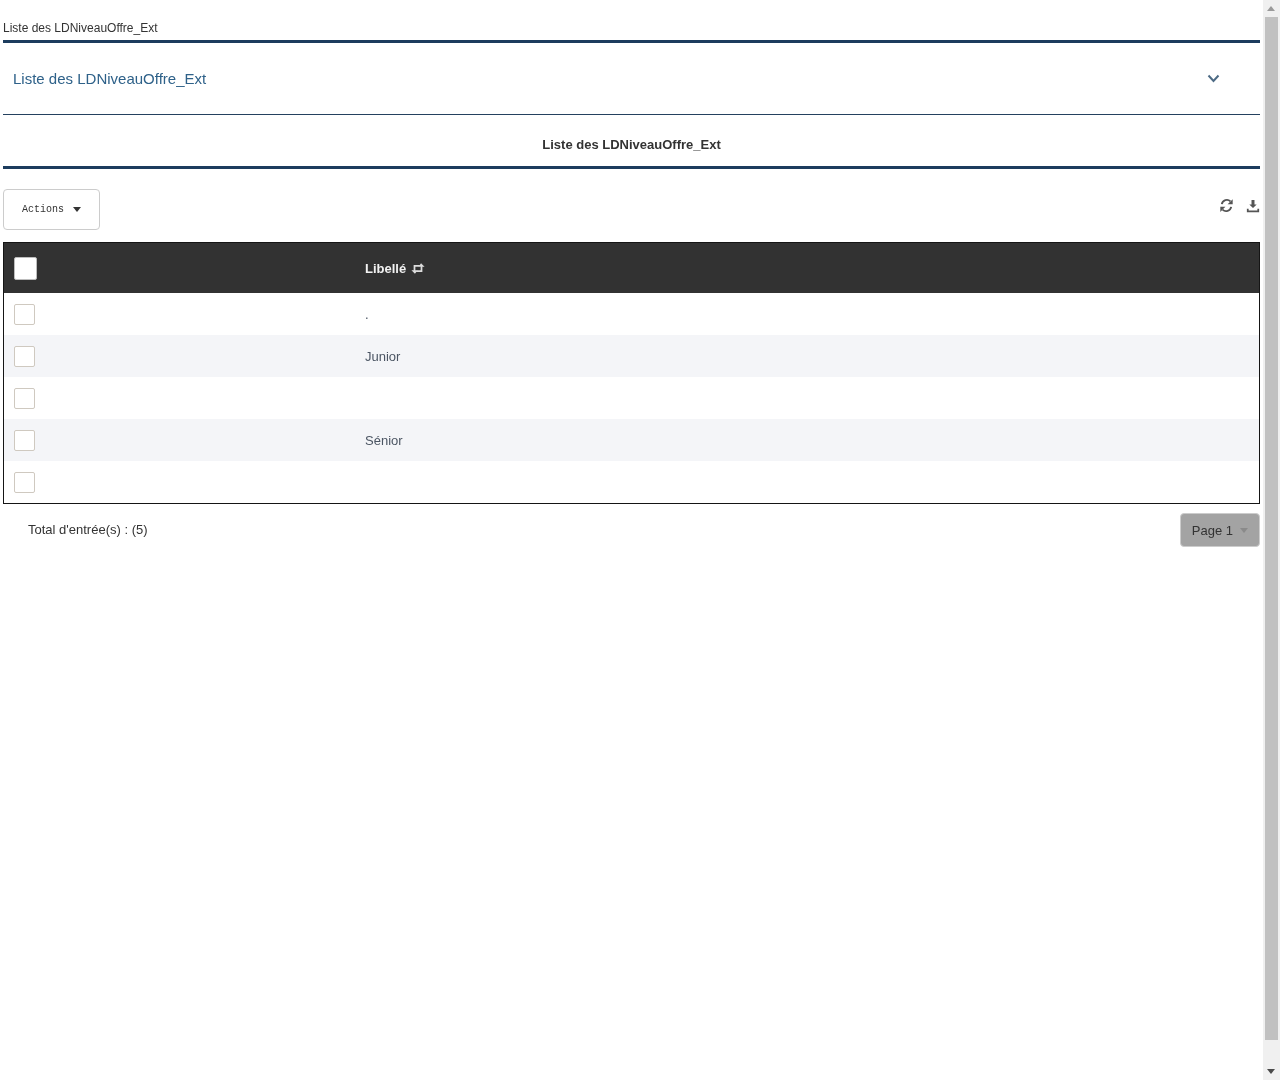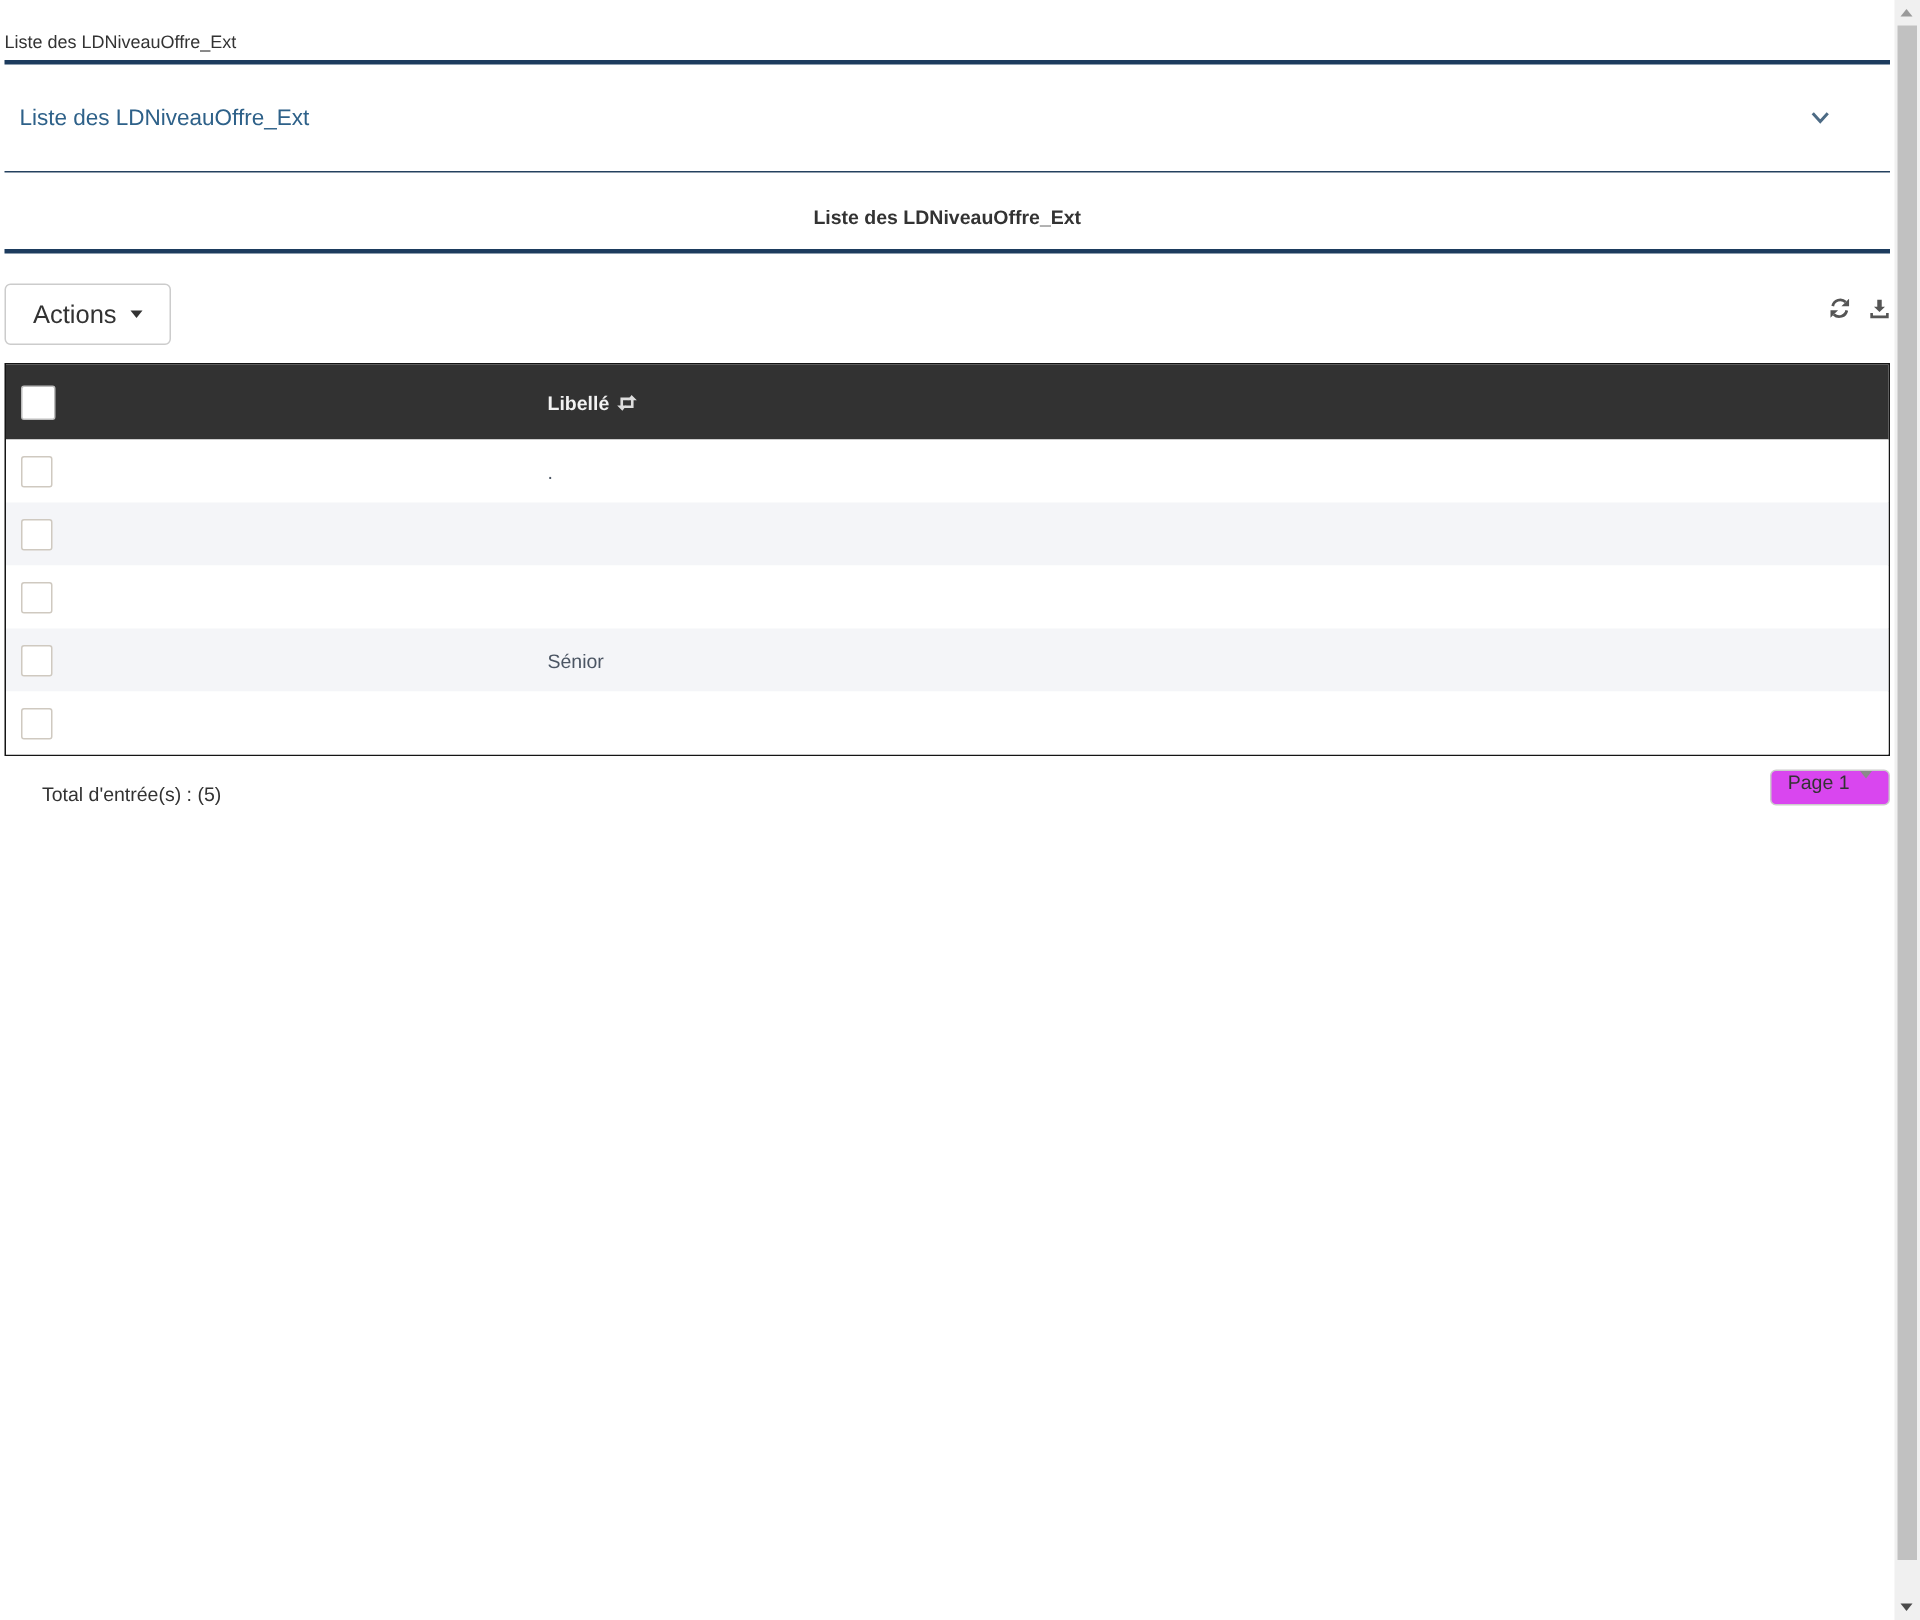--- a/index.html
+++ b/index.html
@@ -56,27 +56,27 @@
     display: flex;
     justify-content: space-between;
     align-items: flex-start;
   }
   .actions-btn {
     height: 41px;
     padding: 0 18px;
     background: #ffffff;
     border: 1px solid #cccccc;
     border-radius: 4px;
-    font-size: 17px;
+    font-size: 10px;
     color: #333333;
     display: flex;
     align-items: center;
     gap: 9px;
     cursor: pointer;
-    font-family: Liberation Sans, sans-serif;
+    font-family: Liberation Mono, monospace;
   }
   .caret-down {
     width: 0; height: 0;
     border-left: 4px solid transparent;
     border-right: 4px solid transparent;
     border-top: 5px solid #333333;
     display: inline-block;
   }
   .icon-group {
     margin-top: 9px;
@@ -135,28 +135,29 @@
     justify-content: space-between;
     align-items: flex-start;
     margin-left: 25px;
   }
   .total-label {
     margin-top: 9px;
     font-size: 13px;
     color: #333333;
   }
   .page-btn {
-    height: 24px;
+    height: 34px;
     padding: 0 11px;
-    background: #d946ef;
+    background: #a3a3a3;
     border: 1px solid #cccccc;
     border-radius: 4px;
     font-size: 13px;
     color: #333333;
     display: flex;
+    align-items: center;
     gap: 7px;
     cursor: pointer;
     font-family: "Liberation Sans", sans-serif;
   }
   .page-btn .caret-down { border-top-color: #8a8a8a; }
   
   .scrollbar {
     position: absolute;
     top: 0; right: 0;
     width: 17px; height: 1080px;
@@ -248,20 +249,21 @@
     <div class="cell-check">
       <span class="checkbox"></span>
     </div>
     <div class="cell-libelle">.</div>
   </div>
 
   <div class="trow striped">
     <div class="cell-check">
       <span class="checkbox"></span>
     </div>
+    <div class="cell-libelle">Junior</div>
   </div>
 
   <div class="trow">
     <div class="cell-check">
       <span class="checkbox"></span>
     </div>
   </div>
 
   <div class="trow striped">
     <div class="cell-check">

